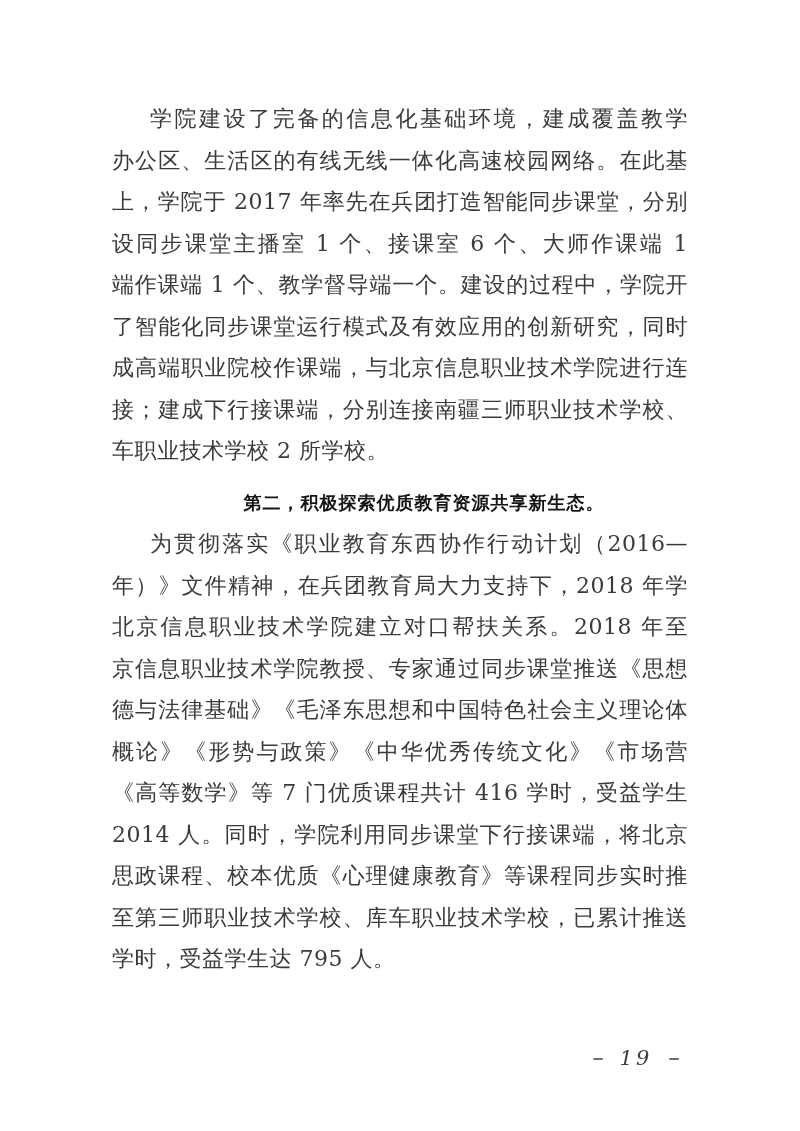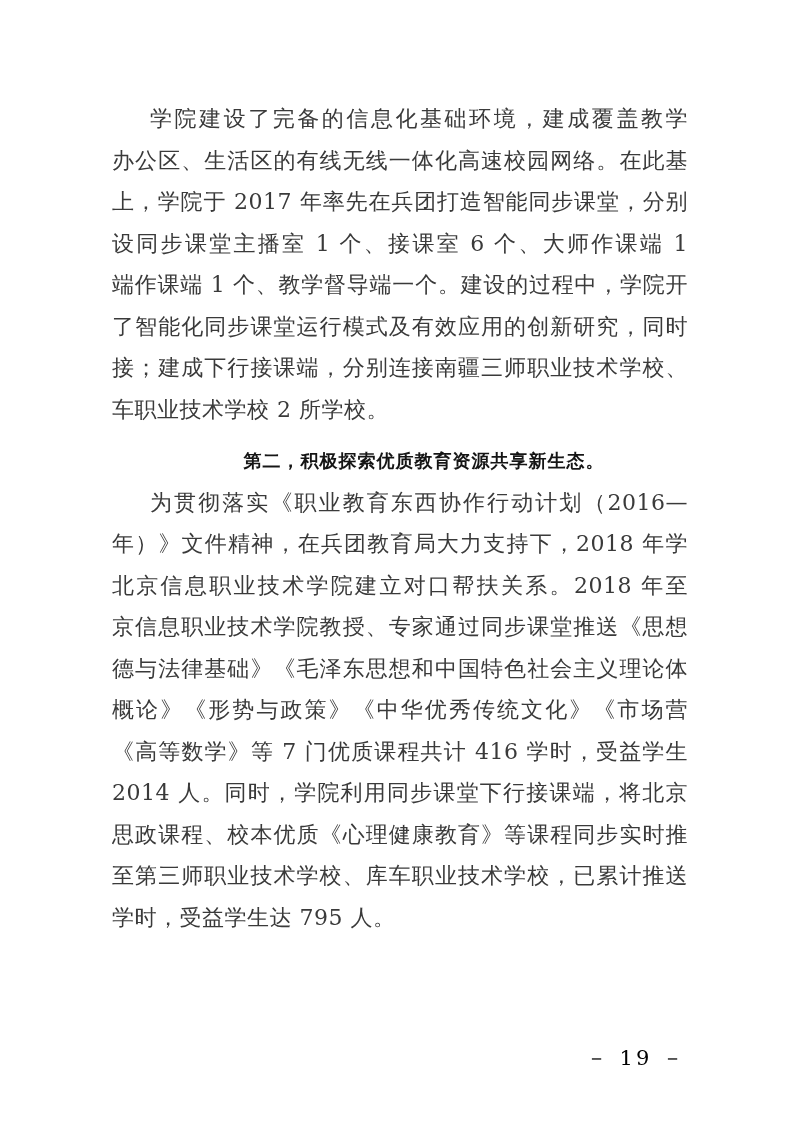--- a/index.html
+++ b/index.html
@@ -53,38 +53,40 @@
     color: #151515;
     text-align: center;
     letter-spacing: 1px;
   }
   .page-number {
     position: absolute;
     top: 1044px;
     right: 114px;
     font-size: 21px;
     line-height: 28px;
-    color: #000000;
+    color: #404040;
     font-family: "DejaVu Serif", serif;
     letter-spacing: 3px;
+    font-style: italic;
   }
 </style>
 </head>
 <body>
 
 <div class="page">
   <div class="content">
 
     <div class="paragraph">
       <div class="line indent">学院建设了完备的信息化基础环境，建成覆盖教学区、</div>
       <div class="line">办公区、生活区的有线无线一体化高速校园网络。在此基础</div>
       <div class="line">上，学院于 2017 年率先在兵团打造智能同步课堂，分别建</div>
       <div class="line">设同步课堂主播室 1 个、接课室 6 个、大师作课端 1 个、高</div>
       <div class="line">端作课端 1 个、教学督导端一个。建设的过程中，学院开展</div>
       <div class="line">了智能化同步课堂运行模式及有效应用的创新研究，同时建</div>
+      <div class="line">成高端职业院校作课端，与北京信息职业技术学院进行连</div>
       <div class="line">接；建成下行接课端，分别连接南疆三师职业技术学校、库</div>
       <div class="line para-end">车职业技术学校 2 所学校。</div>
     </div>
 
     <h2 class="heading">第二，积极探索优质教育资源共享新生态。</h2>
 
     <div class="paragraph">
       <div class="line indent">为贯彻落实《职业教育东西协作行动计划（2016—2020</div>
       <div class="line">年）》文件精神，在兵团教育局大力支持下，2018 年学院与</div>
       <div class="line">北京信息职业技术学院建立对口帮扶关系。2018 年至今，北</div>

